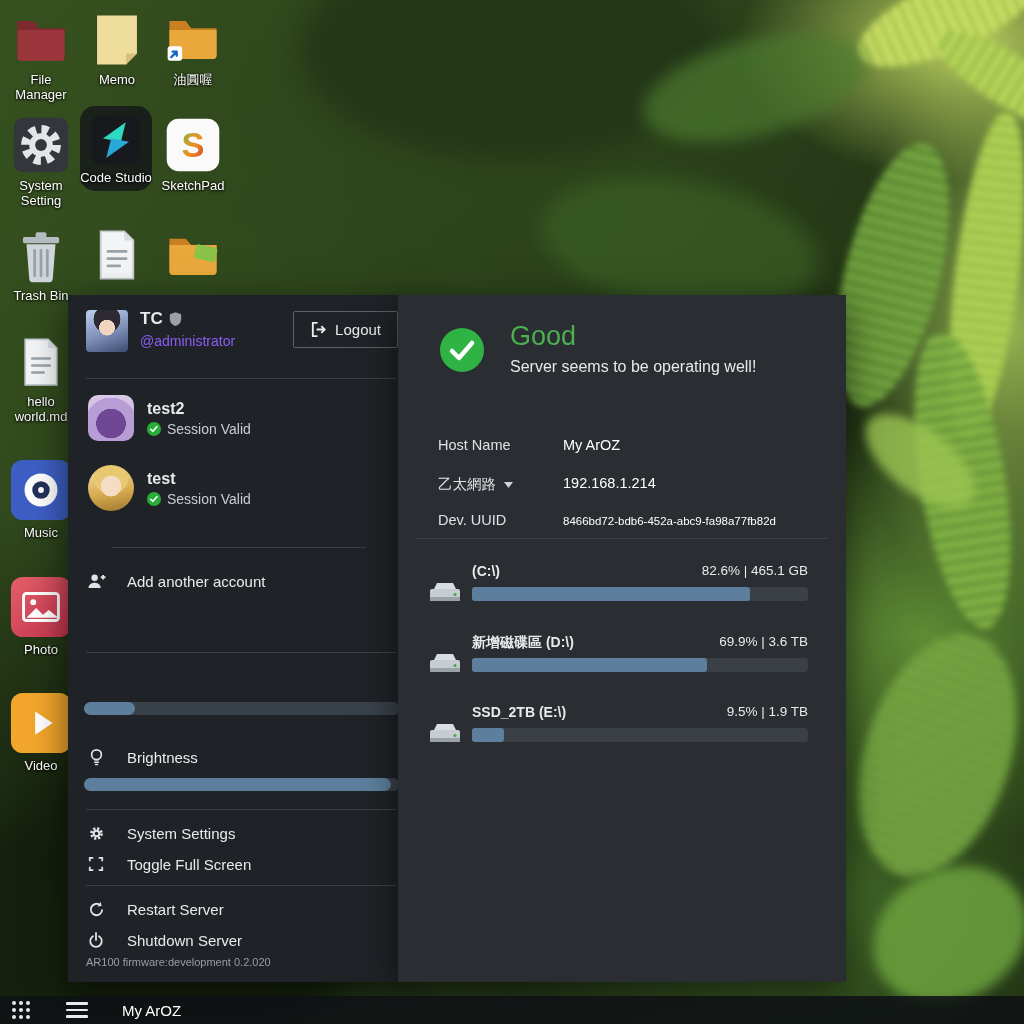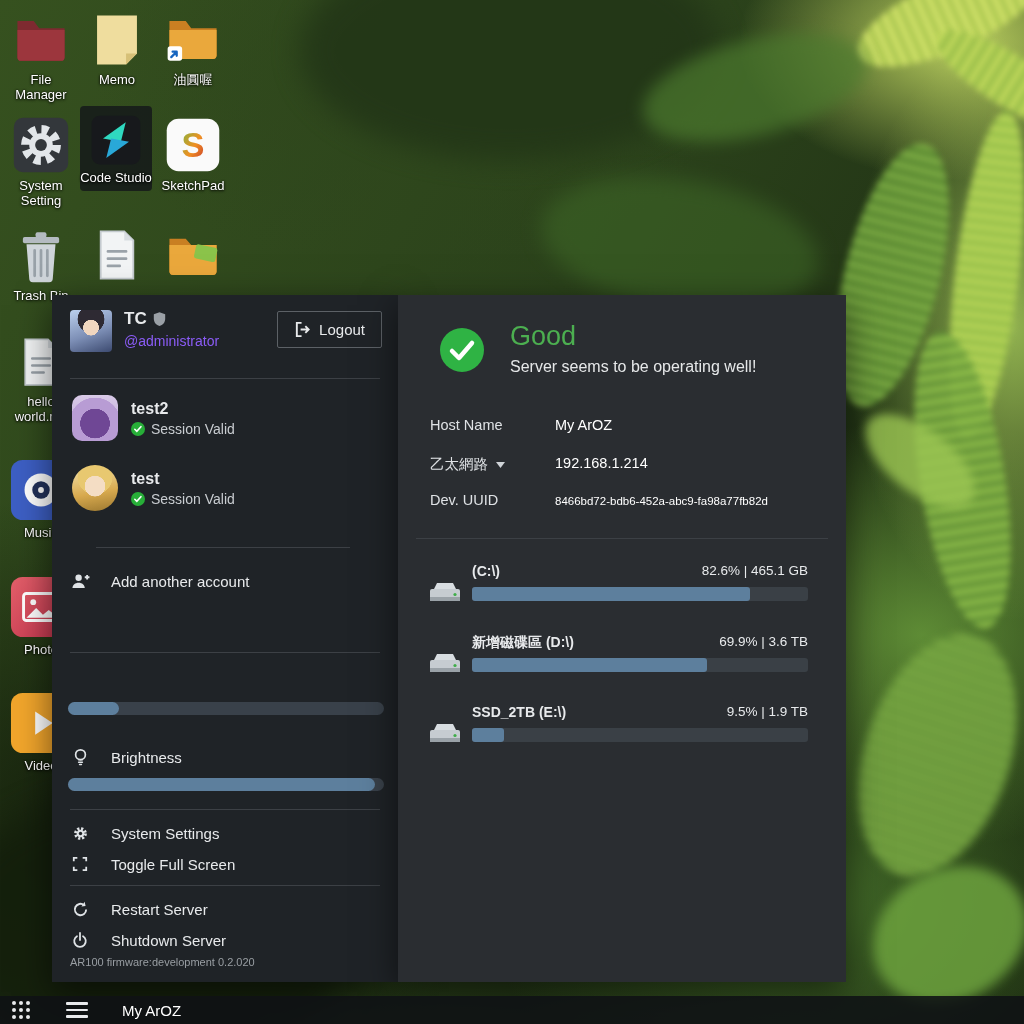--- a/index.html
+++ b/index.html
@@ -15,26 +15,26 @@
       radial-gradient(ellipse 460px 340px at 80% 88%, rgba(76,122,46,.8) 0%, rgba(76,122,46,0) 72%),
       radial-gradient(ellipse 420px 260px at 40% 8%, rgba(46,70,28,.9) 0%, rgba(46,70,28,0) 75%),
       radial-gradient(ellipse 520px 420px at 10% 80%, rgba(20,30,12,.95) 0%, rgba(20,30,12,0) 78%),
       linear-gradient(120deg,#36511f 0%,#2b421b 45%,#17230e 100%);}
   .leaf{position:absolute;border-radius:50%;}
   
   .dicon{position:absolute;width:66px;text-align:center;cursor:pointer;padding:4px 0;}
   .dicon .img{margin:0 auto;line-height:0;}
   .dicon .lbl{margin-top:4px;font-size:13px;line-height:1.18;color:#fff;
     text-shadow:0 1px 3px rgba(0,0,0,.95),0 0 2px rgba(0,0,0,.8);}
-  .dicon.sel{background:rgba(20,23,26,.82);border-radius:4px;}
+  .dicon.sel{background:rgba(20,23,26,.82);border-radius:15px;}
   
   .panel{position:absolute;top:295px;height:687px;color:#e8eaec;box-shadow:0 10px 34px rgba(0,0,0,.55);}
   .hr{position:absolute;left:18px;right:18px;height:1px;background:#3c4045;}
   
-  .user-panel{left:52px;width:346px;background:#1f2327;}
+  .user-panel{left:68px;width:346px;background:#1f2327;}
   .avatar-main{position:absolute;left:18px;top:15px;width:42px;height:42px;border-radius:4px;
     background:radial-gradient(circle at 50% 42%,#f0d6bf 0 24%,rgba(0,0,0,0) 25%),
     radial-gradient(circle at 50% 22%,#2e2a33 0 34%,rgba(0,0,0,0) 35%),
     linear-gradient(160deg,#bcd0ee 0%,#7d8fb6 55%,#3c4a70 100%);}
   .uname-row{position:absolute;left:72px;top:14px;display:flex;align-items:center;gap:6px;
     font-size:17px;font-weight:bold;}
   .uhandle{position:absolute;left:72px;top:38px;font-size:14px;color:#8b5cf6;}
   .logout-btn{position:absolute;right:16px;top:16px;height:37px;padding:0 16px;display:flex;
     align-items:center;gap:8px;border:1px solid #5c6166;border-radius:2px;background:transparent;
     color:#e8eaec;font-size:15px;cursor:pointer;}
@@ -53,21 +53,21 @@
     font-size:15px;cursor:pointer;}
   .micon{width:20px;display:flex;justify-content:center;line-height:0;}
   .slider{position:absolute;left:16px;width:316px;height:13px;border-radius:7px;background:#39414a;cursor:pointer;}
   .slider .fill{height:100%;border-radius:7px;background:#5d7f9d;}
   .pfoot{position:absolute;left:18px;top:661px;font-size:11px;color:#999ea3;}
   
   .status-panel{left:398px;width:448px;background:#2a2d31;}
   .ok-circle{position:absolute;left:42px;top:33px;line-height:0;}
   .status-title{position:absolute;left:112px;top:26px;font-size:27px;color:#4caf50;}
   .status-sub{position:absolute;left:112px;top:63px;font-size:16px;color:#e6e8e9;}
-  .inforow{position:absolute;left:32px;right:32px;height:20px;font-size:14.5px;}
+  .inforow{position:absolute;left:40px;right:32px;height:20px;font-size:14.5px;margin-top:20px;}
   .inforow .ilbl{position:absolute;left:0;display:flex;align-items:center;gap:8px;color:#dfe2e5;}
   .inforow .ival{position:absolute;left:125px;color:#fff;}
   .ival.small{font-size:11.5px;top:3px;}
   .disk{position:absolute;left:30px;right:38px;height:58px;cursor:pointer;}
   .disk-ico{position:absolute;left:0;top:16px;line-height:0;}
   .disk-name{position:absolute;left:44px;top:0;font-size:14px;font-weight:bold;}
   .disk-usage{position:absolute;right:0;top:0;font-size:13.5px;}
   .disk-bar{position:absolute;left:44px;right:0;top:24px;height:14px;border-radius:3px;background:#3a4046;}
   .disk-bar .fill{height:100%;border-radius:3px;background:#5d7f9d;}
   

